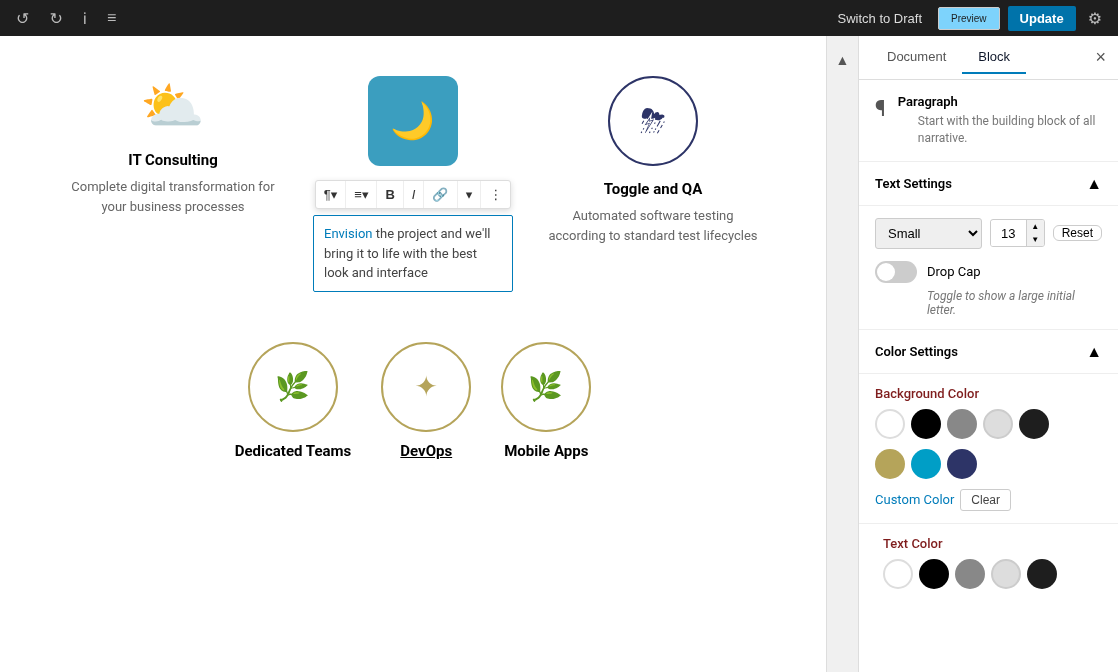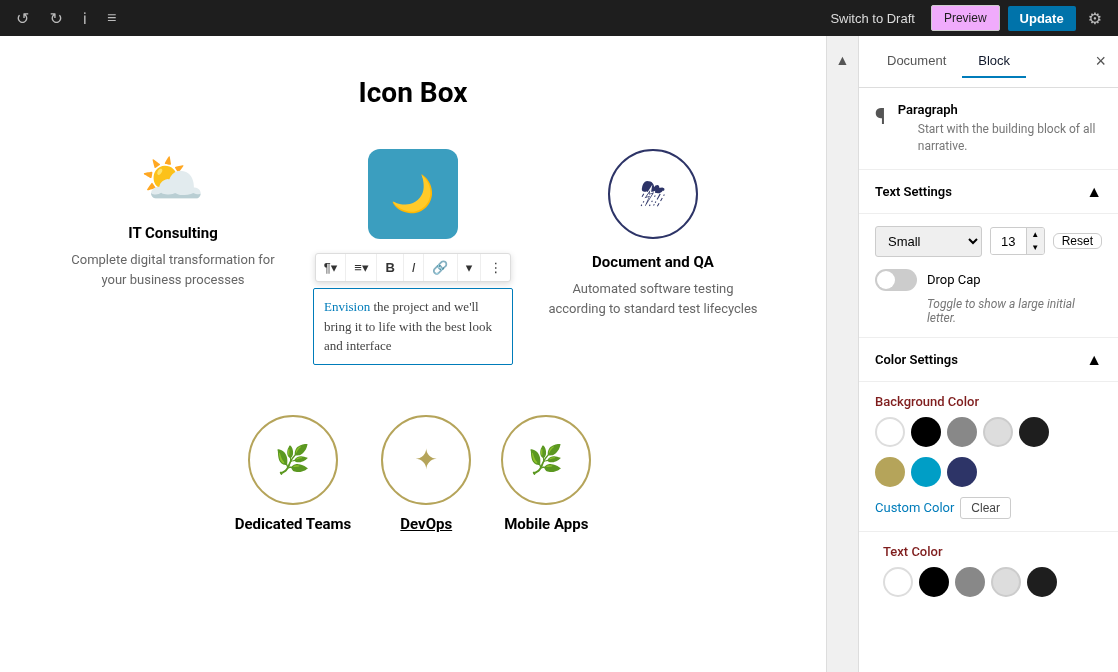--- a/index.html
+++ b/index.html
@@ -11,21 +11,21 @@
       height: 36px; background: #1e1e1e; padding: 0 12px; flex-shrink: 0;
     }
     .top-bar-left { display: flex; align-items: center; gap: 12px; }
     .top-bar-right { display: flex; align-items: center; gap: 8px; }
     .toolbar-icon { color: #bbb; font-size: 16px; cursor: pointer; background: none; border: none; padding: 4px; }
     .switch-draft-btn {
       background: none; border: none; color: #ddd; font-size: 13px; cursor: pointer;
       padding: 4px 8px; border-radius: 2px;
     }
     .preview-btn {
-      background: #f0abfc; border: 1px solid #ccc; color: #1e1e1e; font-size: 12px;
+      background: #7dd3fc; border: 1px solid #ccc; color: #1e1e1e; font-size: 10px;
       padding: 5px 12px; border-radius: 2px; cursor: pointer;
     }
     .update-btn {
       background: #0073aa; border: none; color: #fff; font-size: 13px;
       padding: 5px 12px; border-radius: 2px; cursor: pointer; font-weight: 600;
     }
     .settings-gear-btn {
       background: none; border: none; color: #bbb; font-size: 16px; cursor: pointer; padding: 4px;
     }
 
@@ -44,21 +44,21 @@
 
     
     .right-panel {
       width: 260px; border-left: 1px solid #ddd; display: flex; flex-direction: column;
       overflow-y: auto; flex-shrink: 0;
     }
 
     
     .panel-tabs {
       display: flex; align-items: center; border-bottom: 1px solid #ddd;
-      padding: 0 12px; height: 52px; justify-content: space-between;
+      padding: 0 12px; height: 44px; justify-content: space-between;
     }
     .panel-tabs-left { display: flex; gap: 0; }
     .panel-tab {
       padding: 8px 16px; font-size: 13px; cursor: pointer; border: none; background: none;
       border-bottom: 2px solid transparent; color: #555;
     }
     .panel-tab.active { color: #0f172a; border-bottom-color: #007cba; }
     .panel-close { background: none; border: none; cursor: pointer; color: #555; font-size: 18px; }
 
     
@@ -193,21 +193,20 @@
     <button class="preview-btn">Preview</button>
     <button class="update-btn">Update</button>
     <button class="settings-gear-btn">⚙</button>
   </div>
 </div>
 
 <div class="main-area">
 
   <div class="editor-area">
 
-    <h1 class="page-title">Icon Box</h1>
 
     <div class="icon-boxes-row">
 
       <div class="icon-box">
         <div class="icon-sun">⛅</div>
         <div class="icon-box-title">IT Consulting</div>
         <p class="icon-box-text">Complete digital transformation for your business processes</p>
       </div>
 
       <div class="icon-box">
@@ -221,28 +220,28 @@
           <button class="toolbar-btn">
             <span>≡</span>
             <span>▾</span>
           </button>
           <button class="toolbar-btn toolbar-btn-bold">B</button>
           <button class="toolbar-btn toolbar-btn-italic">I</button>
           <button class="toolbar-btn">🔗</button>
           <button class="toolbar-btn">▾</button>
           <button class="toolbar-btn">⋮</button>
         </div>
-        <div style="border:1px solid #007cba; border-radius:2px; padding:8px 10px; font-size:13px; color:#444; line-height:1.5; max-width:200px;font-family:Liberation Serif, serif;">
+        <div style="border:1px solid #007cba; border-radius:2px; padding:8px 10px; font-size:13px; color:#444; line-height:1.5; max-width:200px;">
           <span class="selected-text">Envision </span><span style="font-size:13px;color:#444;">the project and we'll bring it to life with the best look and interface</span>
         </div>
       </div>
 
       <div class="icon-box">
         <div class="icon-circle">⛈</div>
-        <div class="icon-box-title">Document and QA</div>
+        <div class="icon-box-title">Toggle and QA</div>
         <p class="icon-box-text">Automated software testing according to standard test lifecycles</p>
       </div>
 
     </div>
 
     <div class="icon-boxes-row2">
 
       <div class="icon-box">
         <div class="icon-circle-gold">🌿</div>
         <div style="margin-top:10px;" class="icon-box-title">Dedicated Teams</div>

